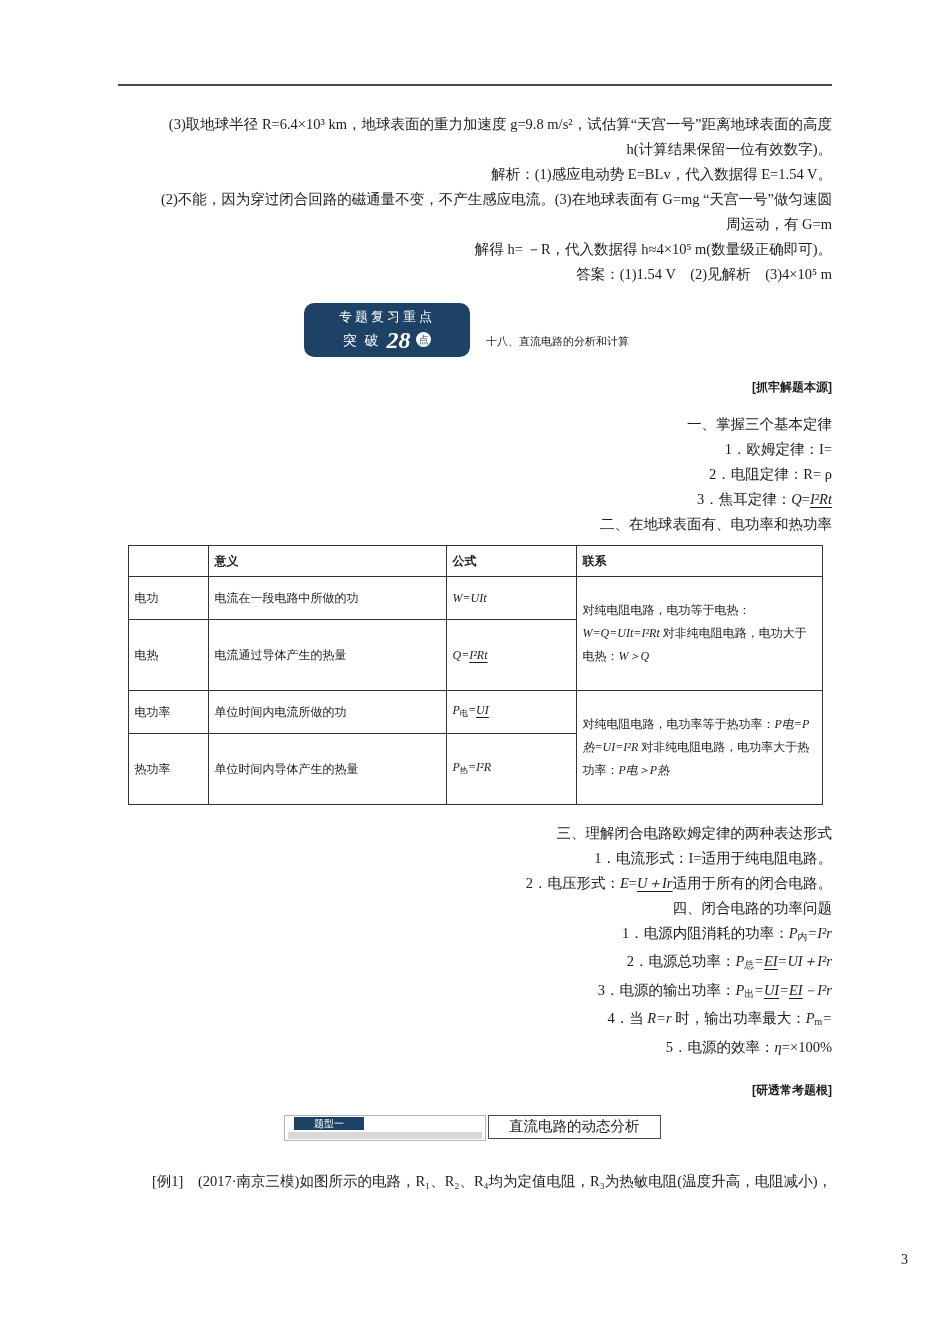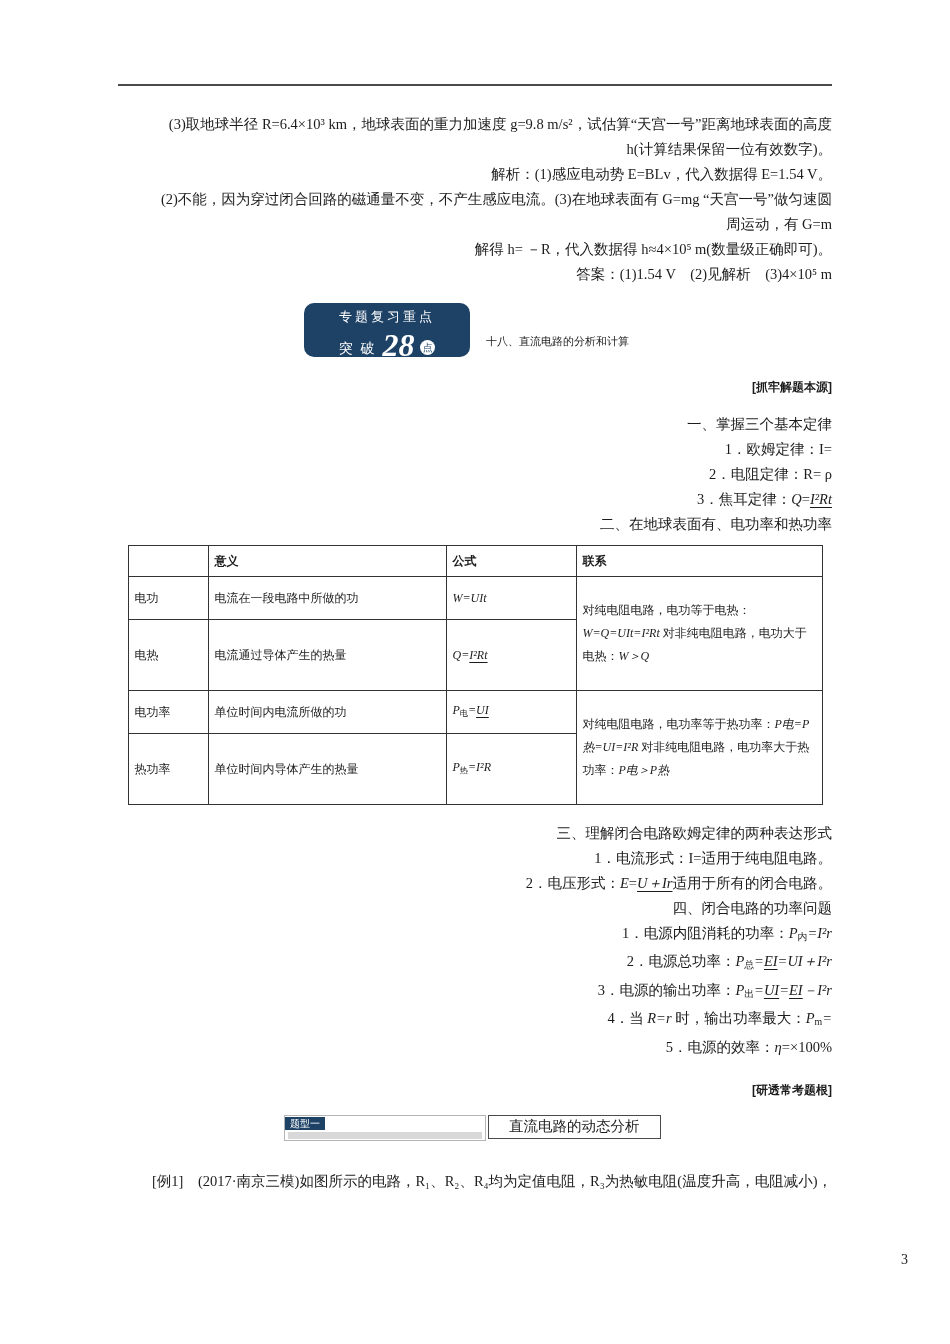--- a/index.html
+++ b/index.html
@@ -18,21 +18,21 @@
   .sub { font-size:0.68em; vertical-align:-0.25em; font-style:normal; }
 
   .badge-row { display:flex; align-items:flex-end; margin:16px 0 0 186px; gap:16px; }
   .badge {
     width:166px; height:54px; background:#1e4266; border-radius:10px;
     color:#fff; text-align:center; padding-top:5px; box-sizing:border-box;
     font-family:"Liberation Sans", sans-serif;
   }
   .badge-l1 { font-size:13px; letter-spacing:3px; }
   .badge-l2 { font-size:14px; letter-spacing:2px; margin-top:1px; }
-  .badge-num { font-size:32px; font-weight:bold; font-style:italic; letter-spacing:0;
+  .badge-num { font-size:24px; font-weight:bold; font-style:italic; letter-spacing:0;
                font-family:"Liberation Serif", serif; vertical-align:-3px; }
   .badge-dot { display:inline-block; width:15px; height:15px; line-height:15px; letter-spacing:0;
                border-radius:50%; background:#fff; color:#1e4266; font-size:10px; vertical-align:2px; }
   .unit-title { padding-bottom:8px; font-size:11px; }
 
   .center-head {
     text-align:right; font-family:"Liberation Sans", sans-serif; font-weight:bold;
     font-size:12px; margin:22px 0 16px;
   }
 
@@ -40,22 +40,22 @@
   td, th { border:1.5px solid #333; text-align:left; vertical-align:middle;
            padding:3px 6px; font-size:12px; line-height:23px; overflow:hidden; }
   th { font-family:"Liberation Sans", sans-serif; font-weight:bold; height:24px; }
   .r-short td { height:36px; }
   .r-tall  td { height:64px; }
 
   .after-table { margin-top:16px; }
 
   .topic-row { display:flex; margin:10px 0 0 166px; }
   .tag-box { width:202px; height:26px; border:1px solid #b5b5b5; position:relative; box-sizing:border-box; }
-  .tag { position:absolute; top:1px; left:0; background:#1e4266; color:#fff;
-         font-size:10px; line-height:13px; padding:0 5px;
+  .tag { position:absolute; top:1px; left:9px; background:#1e4266; color:#fff;
+         font-size:10px; line-height:13px; padding:0 20px;
          font-family:Liberation Serif, serif; }
   .tag-bar { position:absolute; left:3px; right:3px; top:16px; height:7px; background:#d8d8d8; }
   .topic-title { border:1.5px solid #4a4a4a; height:24px; box-sizing:border-box; margin-left:2px;
                  padding:0 20px; display:flex; align-items:center; font-size:14.5px; }
 
   .example { margin-top:28px; }
   .page-num { position:absolute; right:42px; bottom:76px; font-size:14px; }
 </style>
 </head>
 <body>

